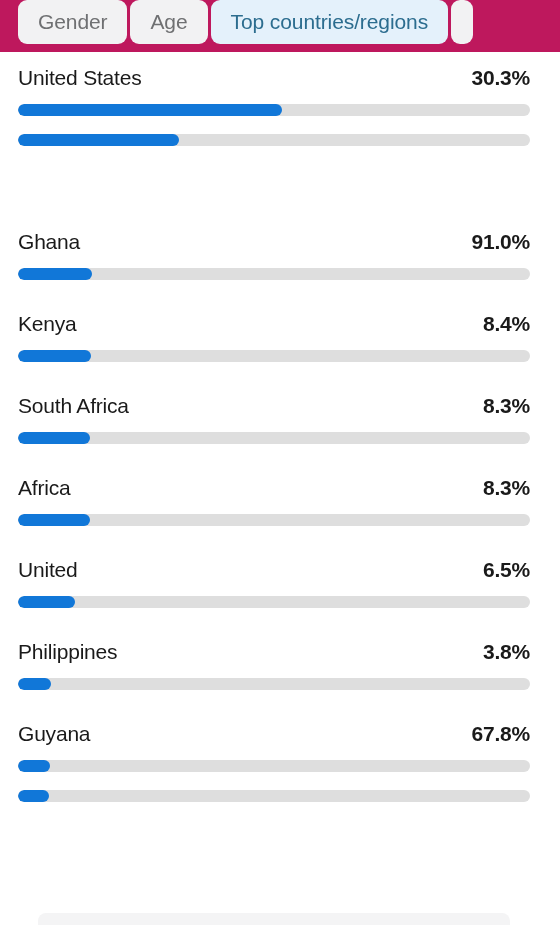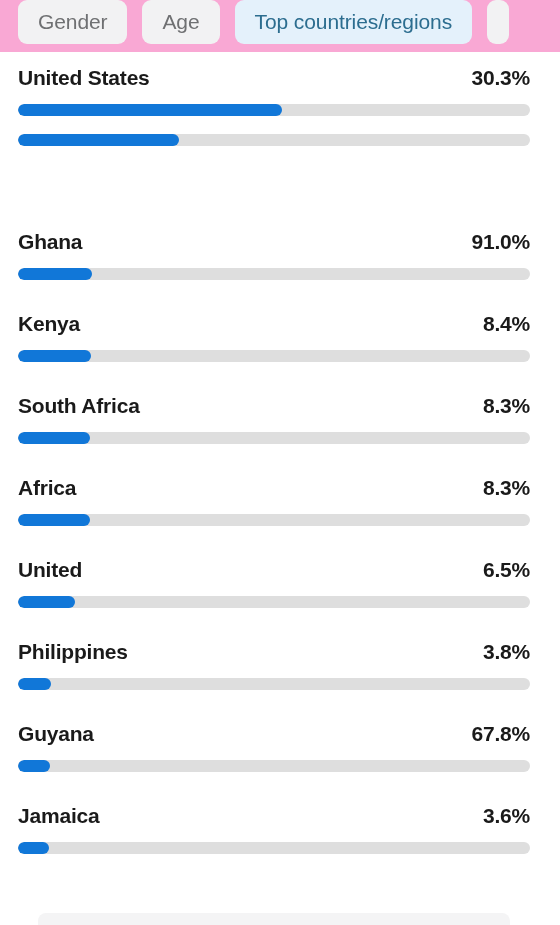--- a/index.html
+++ b/index.html
@@ -12,22 +12,22 @@
   body { position:relative; }
 
   
   .tabbar{
     position:absolute;
     left:0; top:0;
     width:560px; height:52px;
     display:flex;
     align-items:flex-start;
     padding-left:18px;
-    gap:15px;
-    background:#f9a8d4;
+    gap:3px;
+    background:#be185d;
     overflow:hidden;
     white-space:nowrap;
   }
   .tab{
     height:44px;
     border-radius:9px;
     display:flex;
     align-items:center;
     justify-content:center;
     padding:0 20px;
@@ -67,21 +67,20 @@
     position:relative;
     height:52px;
     display:flex;
     align-items:center;
     justify-content:space-between;
   }
   .country{
     font-size:21px;
     color:#1a1a1a;
     letter-spacing:-0.2px;
-    font-weight:bold;
   }
   .pct{
     font-size:21px;
     font-weight:bold;
     color:#1a1a1a;
     letter-spacing:-0.2px;
     margin-left:32px;
   }
   .track{
     position:relative;
@@ -193,23 +192,19 @@
     <div class="row">
       <div class="labels">
         <span class="country">Guyana</span>
         <span class="pct">67.8%</span>
       </div>
       <div class="track">
         <div class="fill" style="width: 32px;"></div>
       </div>
     </div>
     <div class="row">
-      <div class="labels">
-        <span class="country">Jamaica</span>
-        <span class="pct">3.6%</span>
-      </div>
       <div class="track">
         <div class="fill" style="width: 31px;"></div>
       </div>
     </div>
   </div>
 
 <div class="bottom-peek"></div>
 
 </body></html>

